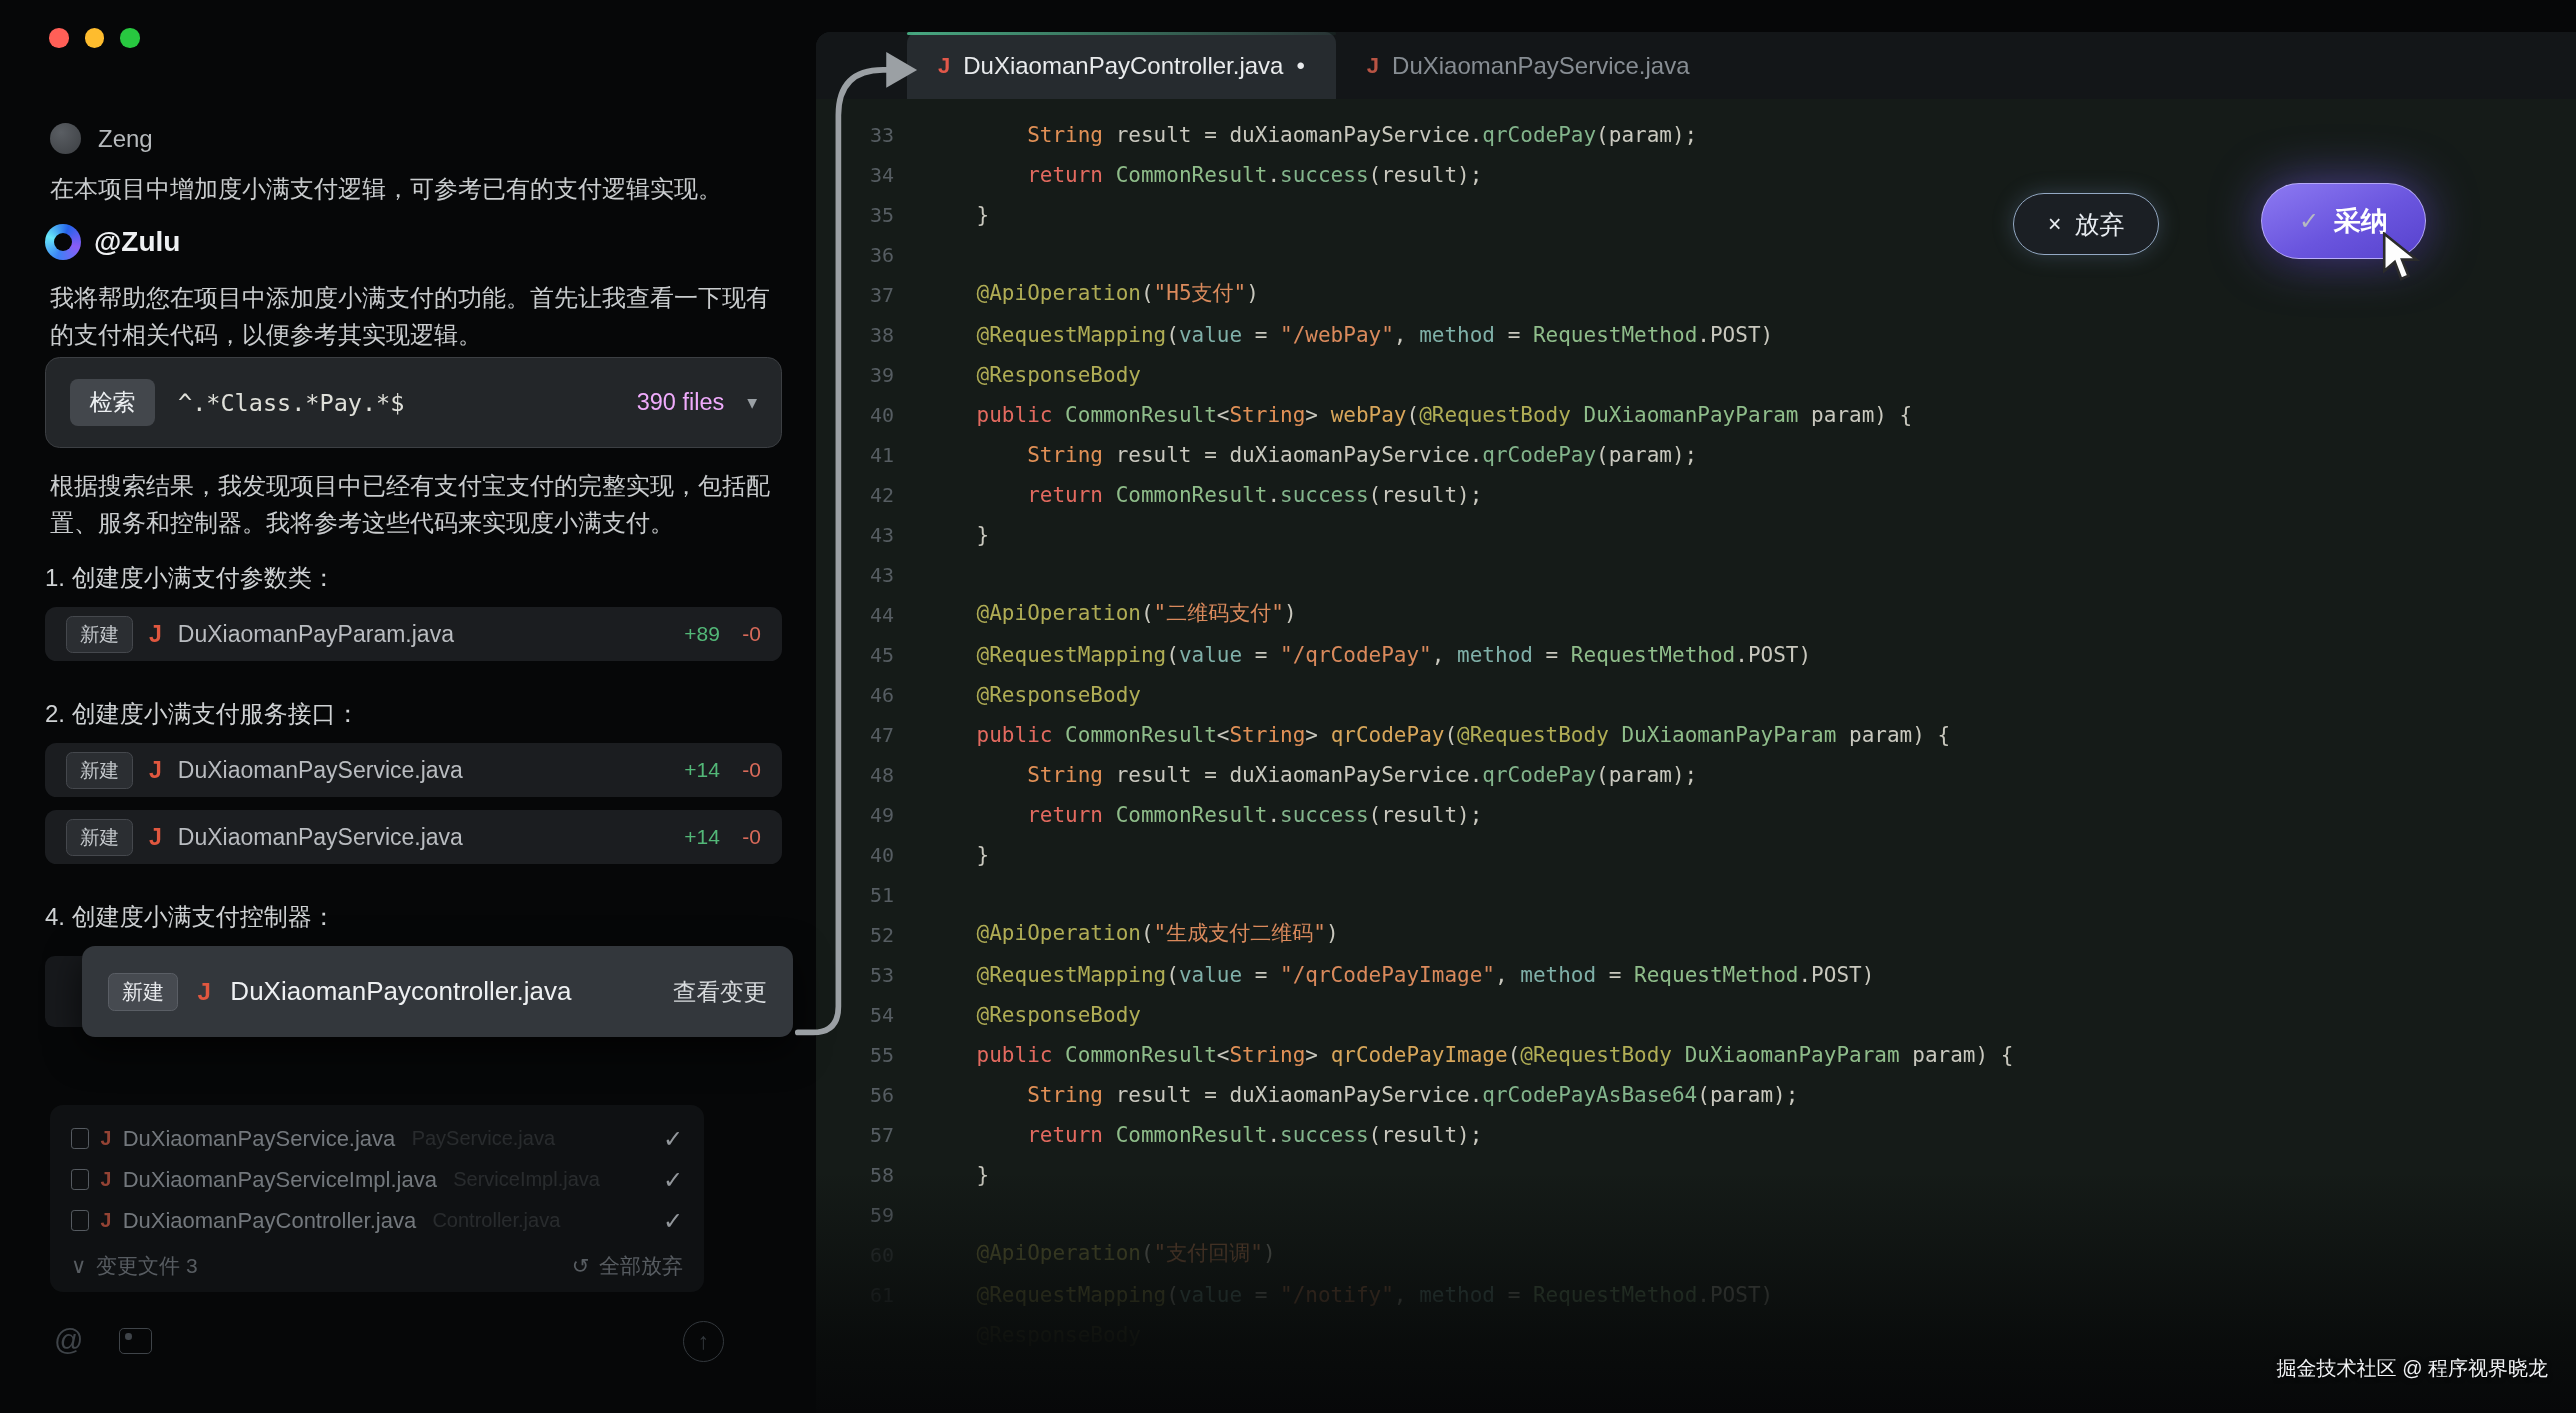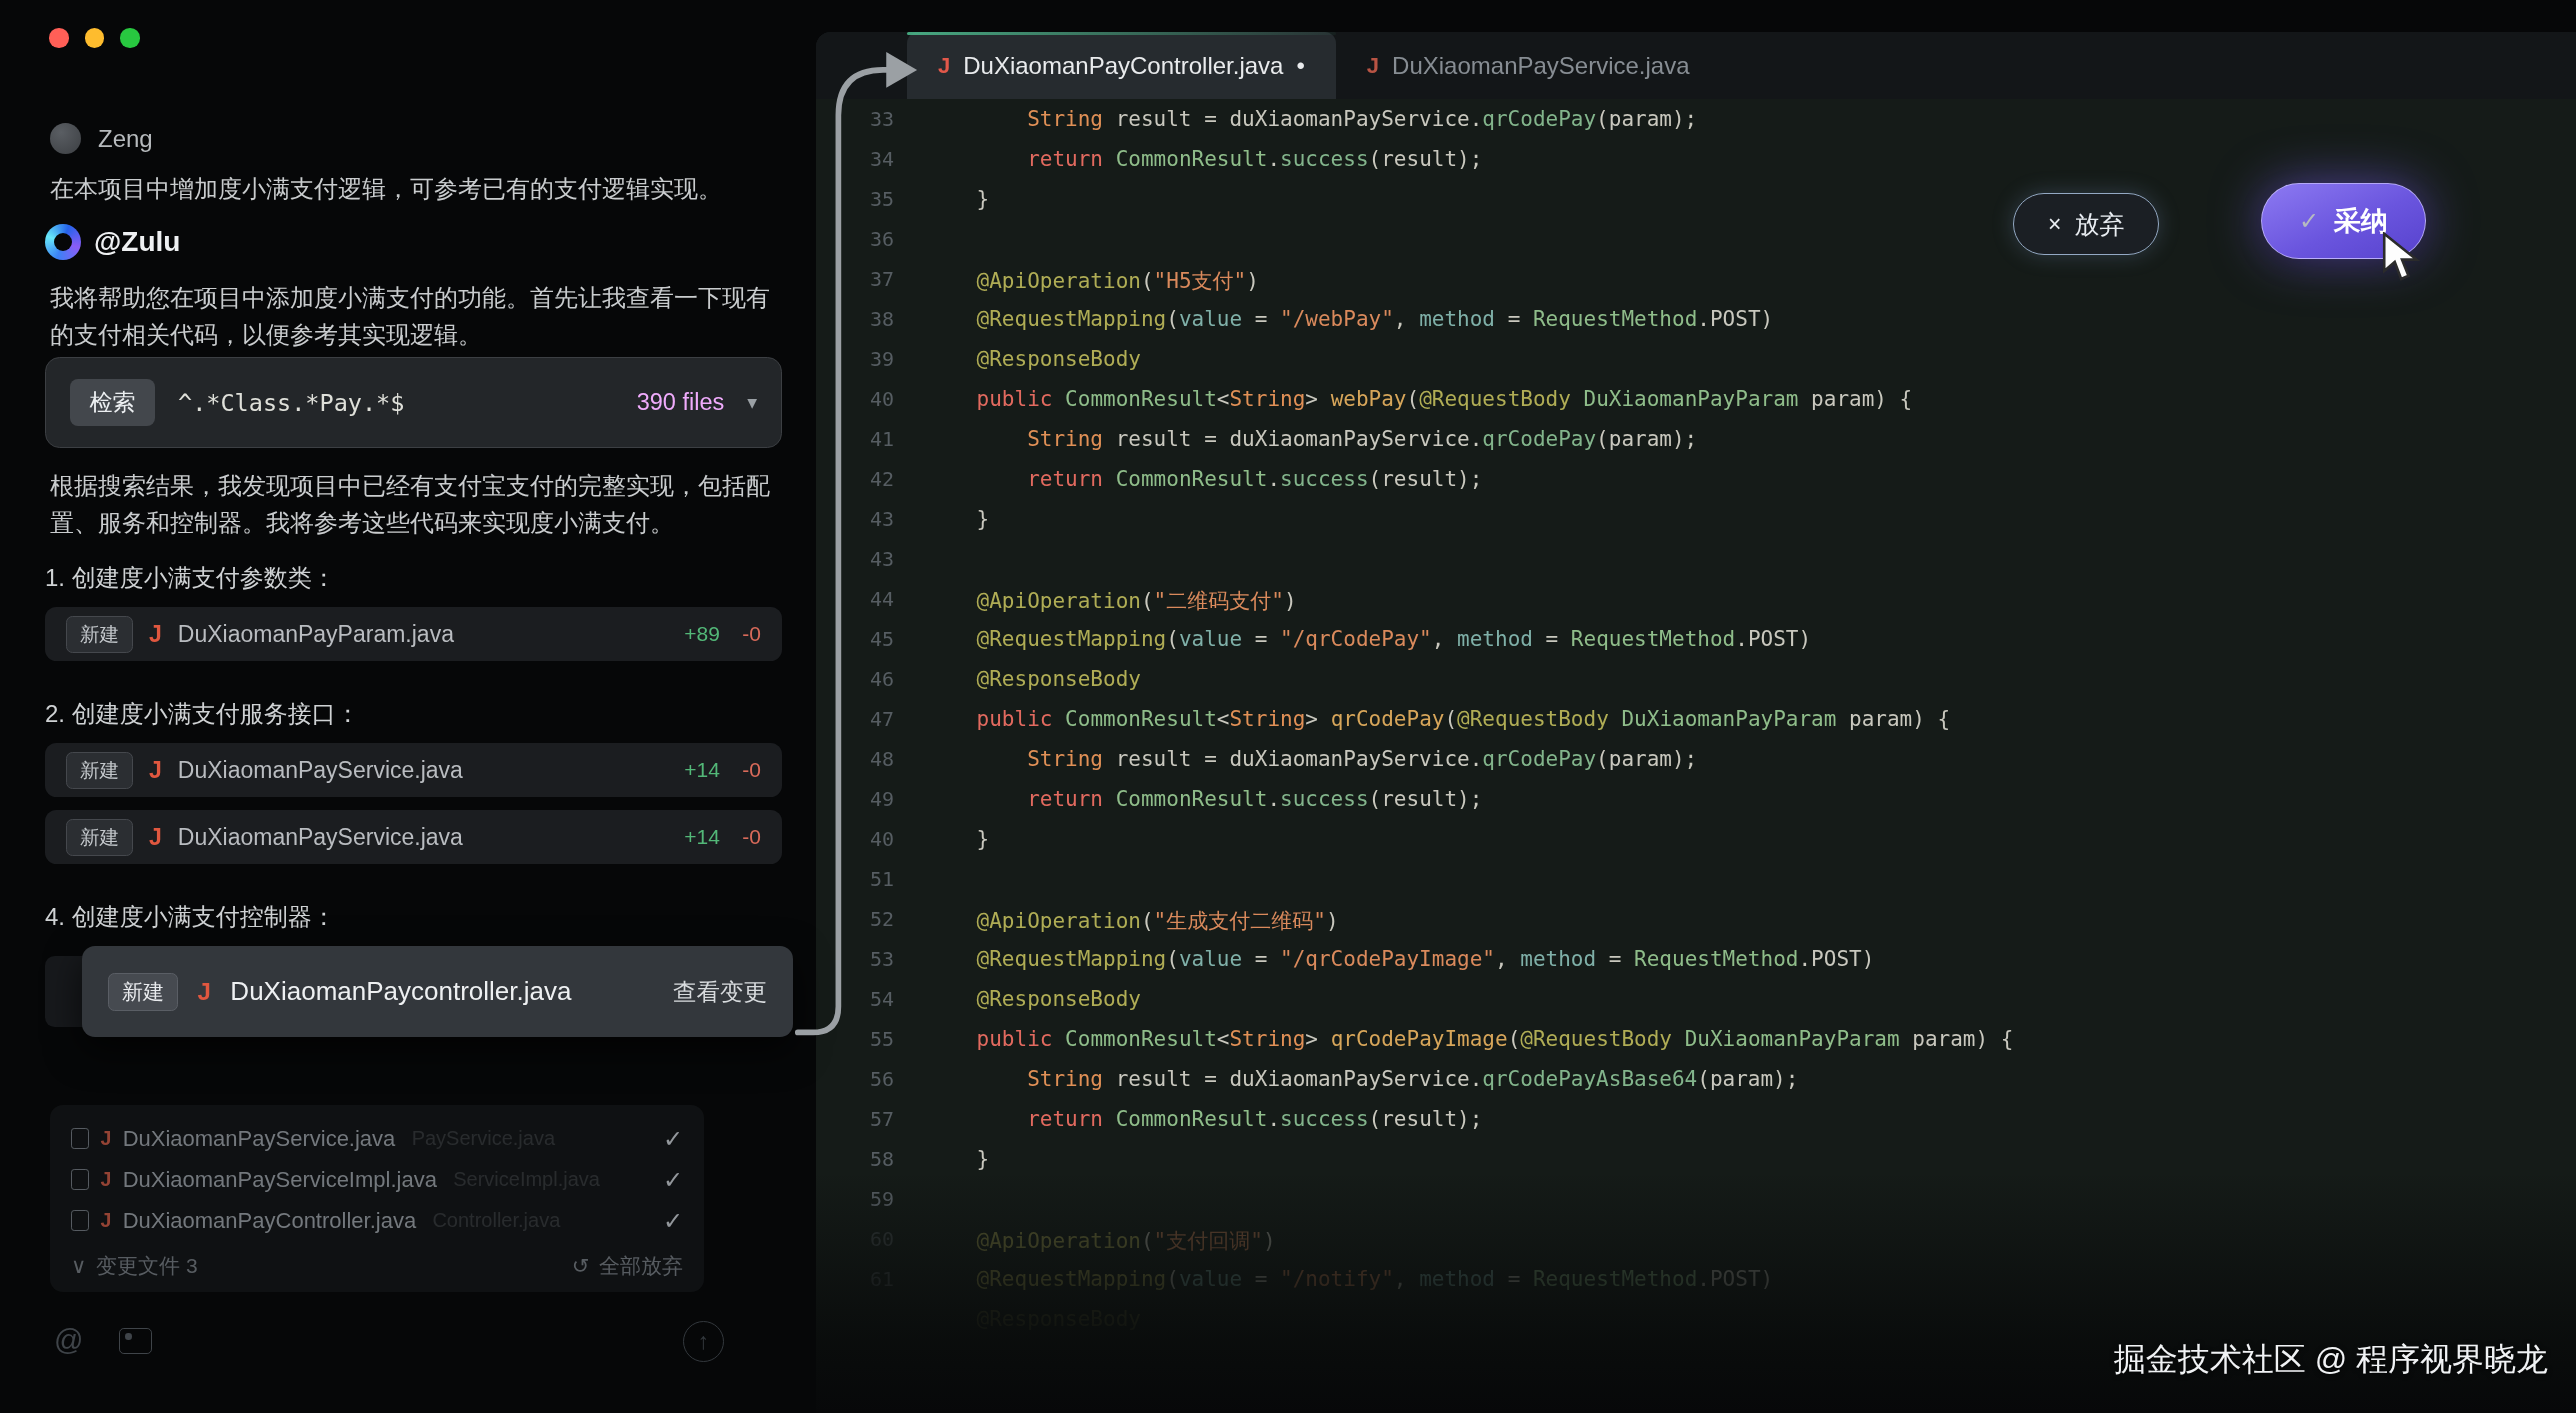--- a/index.html
+++ b/index.html
@@ -70,42 +70,42 @@
           border-top-left-radius:14.6px;overflow:hidden;z-index:1;}
   .tab-bar{height:67px;background:#131618;display:flex;align-items:stretch;padding-left:91px;border-top-left-radius:14.6px;}
   .tab{display:flex;align-items:center;gap:13px;padding:0 31px;font-size:24px;color:#878d93;position:relative;}
   .tab .j-icon{font-size:22px;color:#b85444;}
   .tab.active{background:#262b2f;border-radius:11.4px 11.4px 0 0;color:#e9ebed;}
   .tab.active .j-icon{color:#e2584a;}
   .tab.active::before{content:'';position:absolute;top:0;left:0;right:0;height:3.2px;border-radius:2.4px;
                       background:linear-gradient(90deg,rgba(80,200,150,.8),rgba(80,200,150,.05));}
   .mod-dot{color:#e9ebed;font-size:24px;}
   .code-area{position:absolute;top:67px;left:0;right:0;bottom:0;background:#151b18;padding-top:8px;overflow:hidden;}
-  .code-line{display:flex;height:40px;align-items:flex-start;}
+  .code-line{display:flex;height:40px;align-items:flex-end;}
   .ln{flex:0 0 78px;width:78px;text-align:right;padding-right:32px;box-sizing:content-box;
       font-family:"DejaVu Sans Mono",monospace;font-size:20px;color:#565d62;}
   .lc{font-family:"DejaVu Sans Mono",monospace;font-size:21px;white-space:pre;}
   .dim1{opacity:.4;} .dim2{opacity:.22;}
   .tk-p{color:#c9c8be;} .tk-k{color:#e26a5f;} .tk-t{color:#e09056;margin-top:43px;} .tk-c{color:#8fbd8a;}
   .tk-a{color:#b0ad55;} .tk-s{color:#da8a5c;} .tk-f{color:#d7a65a;} .tk-m{color:#83b58c;} .tk-v{color:#7fb0a8;}
   .fade{position:absolute;left:0;right:0;bottom:0;height:243px;z-index:3;pointer-events:none;
         background:linear-gradient(180deg,rgba(8,10,10,0) 0%,rgba(8,10,10,.85) 70%,#070809 100%);}
   button{font-family:inherit;cursor:pointer;}
   .btn-discard{position:absolute;left:1197px;top:161px;height:62px;padding:0 34px;border-radius:32px;
                display:flex;align-items:center;gap:13px;background:rgba(30,34,40,.75);border:1.6px solid #94a9c4;
                color:#e9edf2;font-size:25px;z-index:4;box-shadow:0 0 21px rgba(130,160,210,.25);}
   .x-icon{font-size:23px;}
   .btn-accept{position:absolute;left:1445px;top:151px;height:76px;padding:0 37px;border-radius:38px;
               display:flex;align-items:center;gap:14.6px;color:#fff;font-size:27px;font-weight:700;z-index:4;
               background:linear-gradient(155deg,#8d7af2 0%,#6a55de 55%,#5742cd 100%);
               border:1.6px solid rgba(200,190,255,.8);
               box-shadow:0 0 49px rgba(125,100,245,.55),0 8px 21px rgba(0,0,0,.4);}
   .check-icon{font-size:24px;}
   .cursor{position:absolute;left:1565px;top:200px;z-index:6;}
-  .watermark{position:absolute;right:28px;bottom:32px;z-index:5;font-size:32px;color:#f0f2f4;
+  .watermark{position:absolute;right:28px;bottom:32px;z-index:5;font-size:20px;color:#f0f2f4;
              text-shadow:0 0.8px 4.9px rgba(0,0,0,.8);}
   .arrow-svg{position:absolute;left:0;top:0;width:2576px;height:1414px;z-index:5;pointer-events:none;}
 </style>
 </head>
 <body>
 
 <div class="left-panel">
   <div class="traffic" id="traffic">
       <span class="light" style="background: rgb(255, 95, 87);"></span>
       <span class="light" style="background: rgb(254, 188, 46);"></span>

